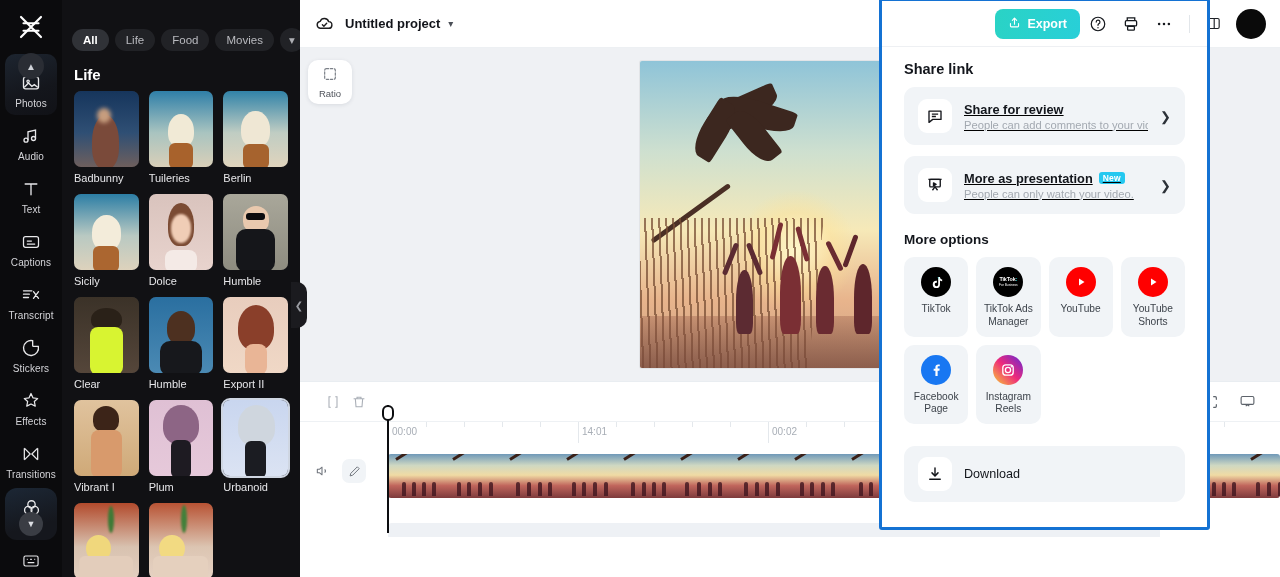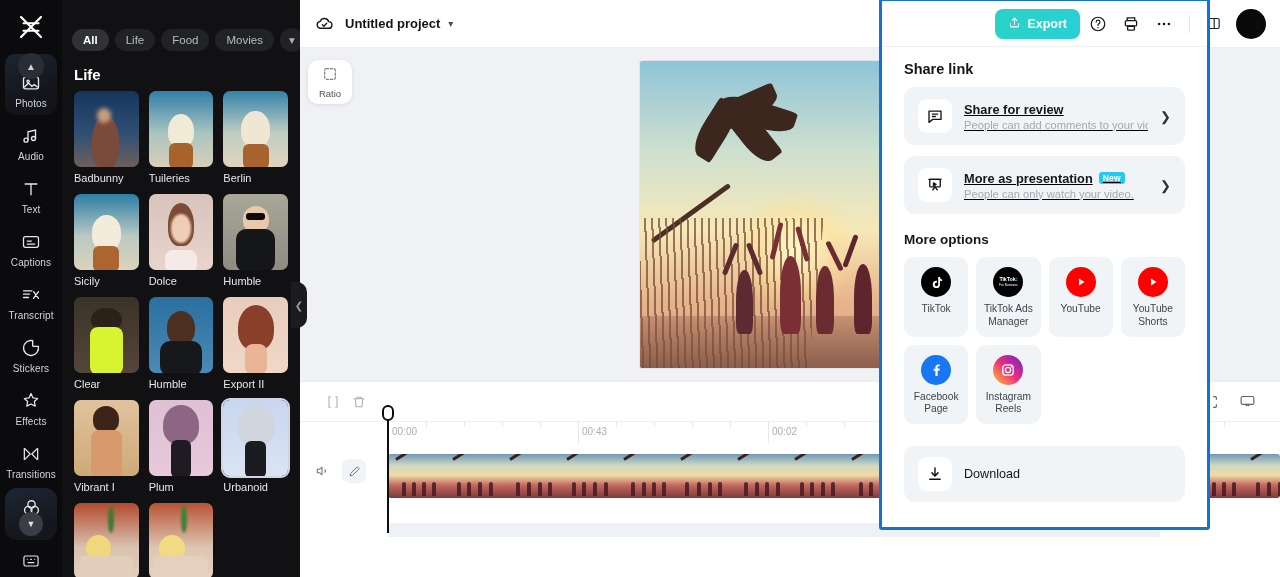--- a/index.html
+++ b/index.html
@@ -615,21 +615,21 @@
         <div class="tick min" style="left:620px"></div>
       <div class="tick maj" style="left:658px"></div>
       <div class="tick min" style="left:696px"></div>
         <div class="tick min" style="left:734px"></div>
       <div class="tick min" style="left:772px"></div>
         <div class="tick min" style="left:810px"></div>
       <div class="tick maj" style="left:848px"></div>
       <div class="tick min" style="left:886px"></div>
         <div class="tick min" style="left:924px"></div>
       <div class="tlabel" style="left:92px">00:00</div>
-      <div class="tlabel" style="left:282px">00:43</div>
+      <div class="tlabel" style="left:282px">14:01</div>
       <div class="tlabel" style="left:472px">00:02</div>
       <div class="tlabel" style="left:662px">00:03</div>
     </div>
 
     <div class="tracks">
       <div class="track-icons">
         <div class="tick-ic">
           <svg width="16" height="16" viewBox="0 0 24 24" fill="none" stroke="currentColor" stroke-width="1.6" stroke-linejoin="round">
             <path d="M5 9.5h3l4-3.2v11.4l-4-3.2H5z"></path>
               <path d="M16 9.5a3.6 3.6 0 0 1 0 5"></path>

